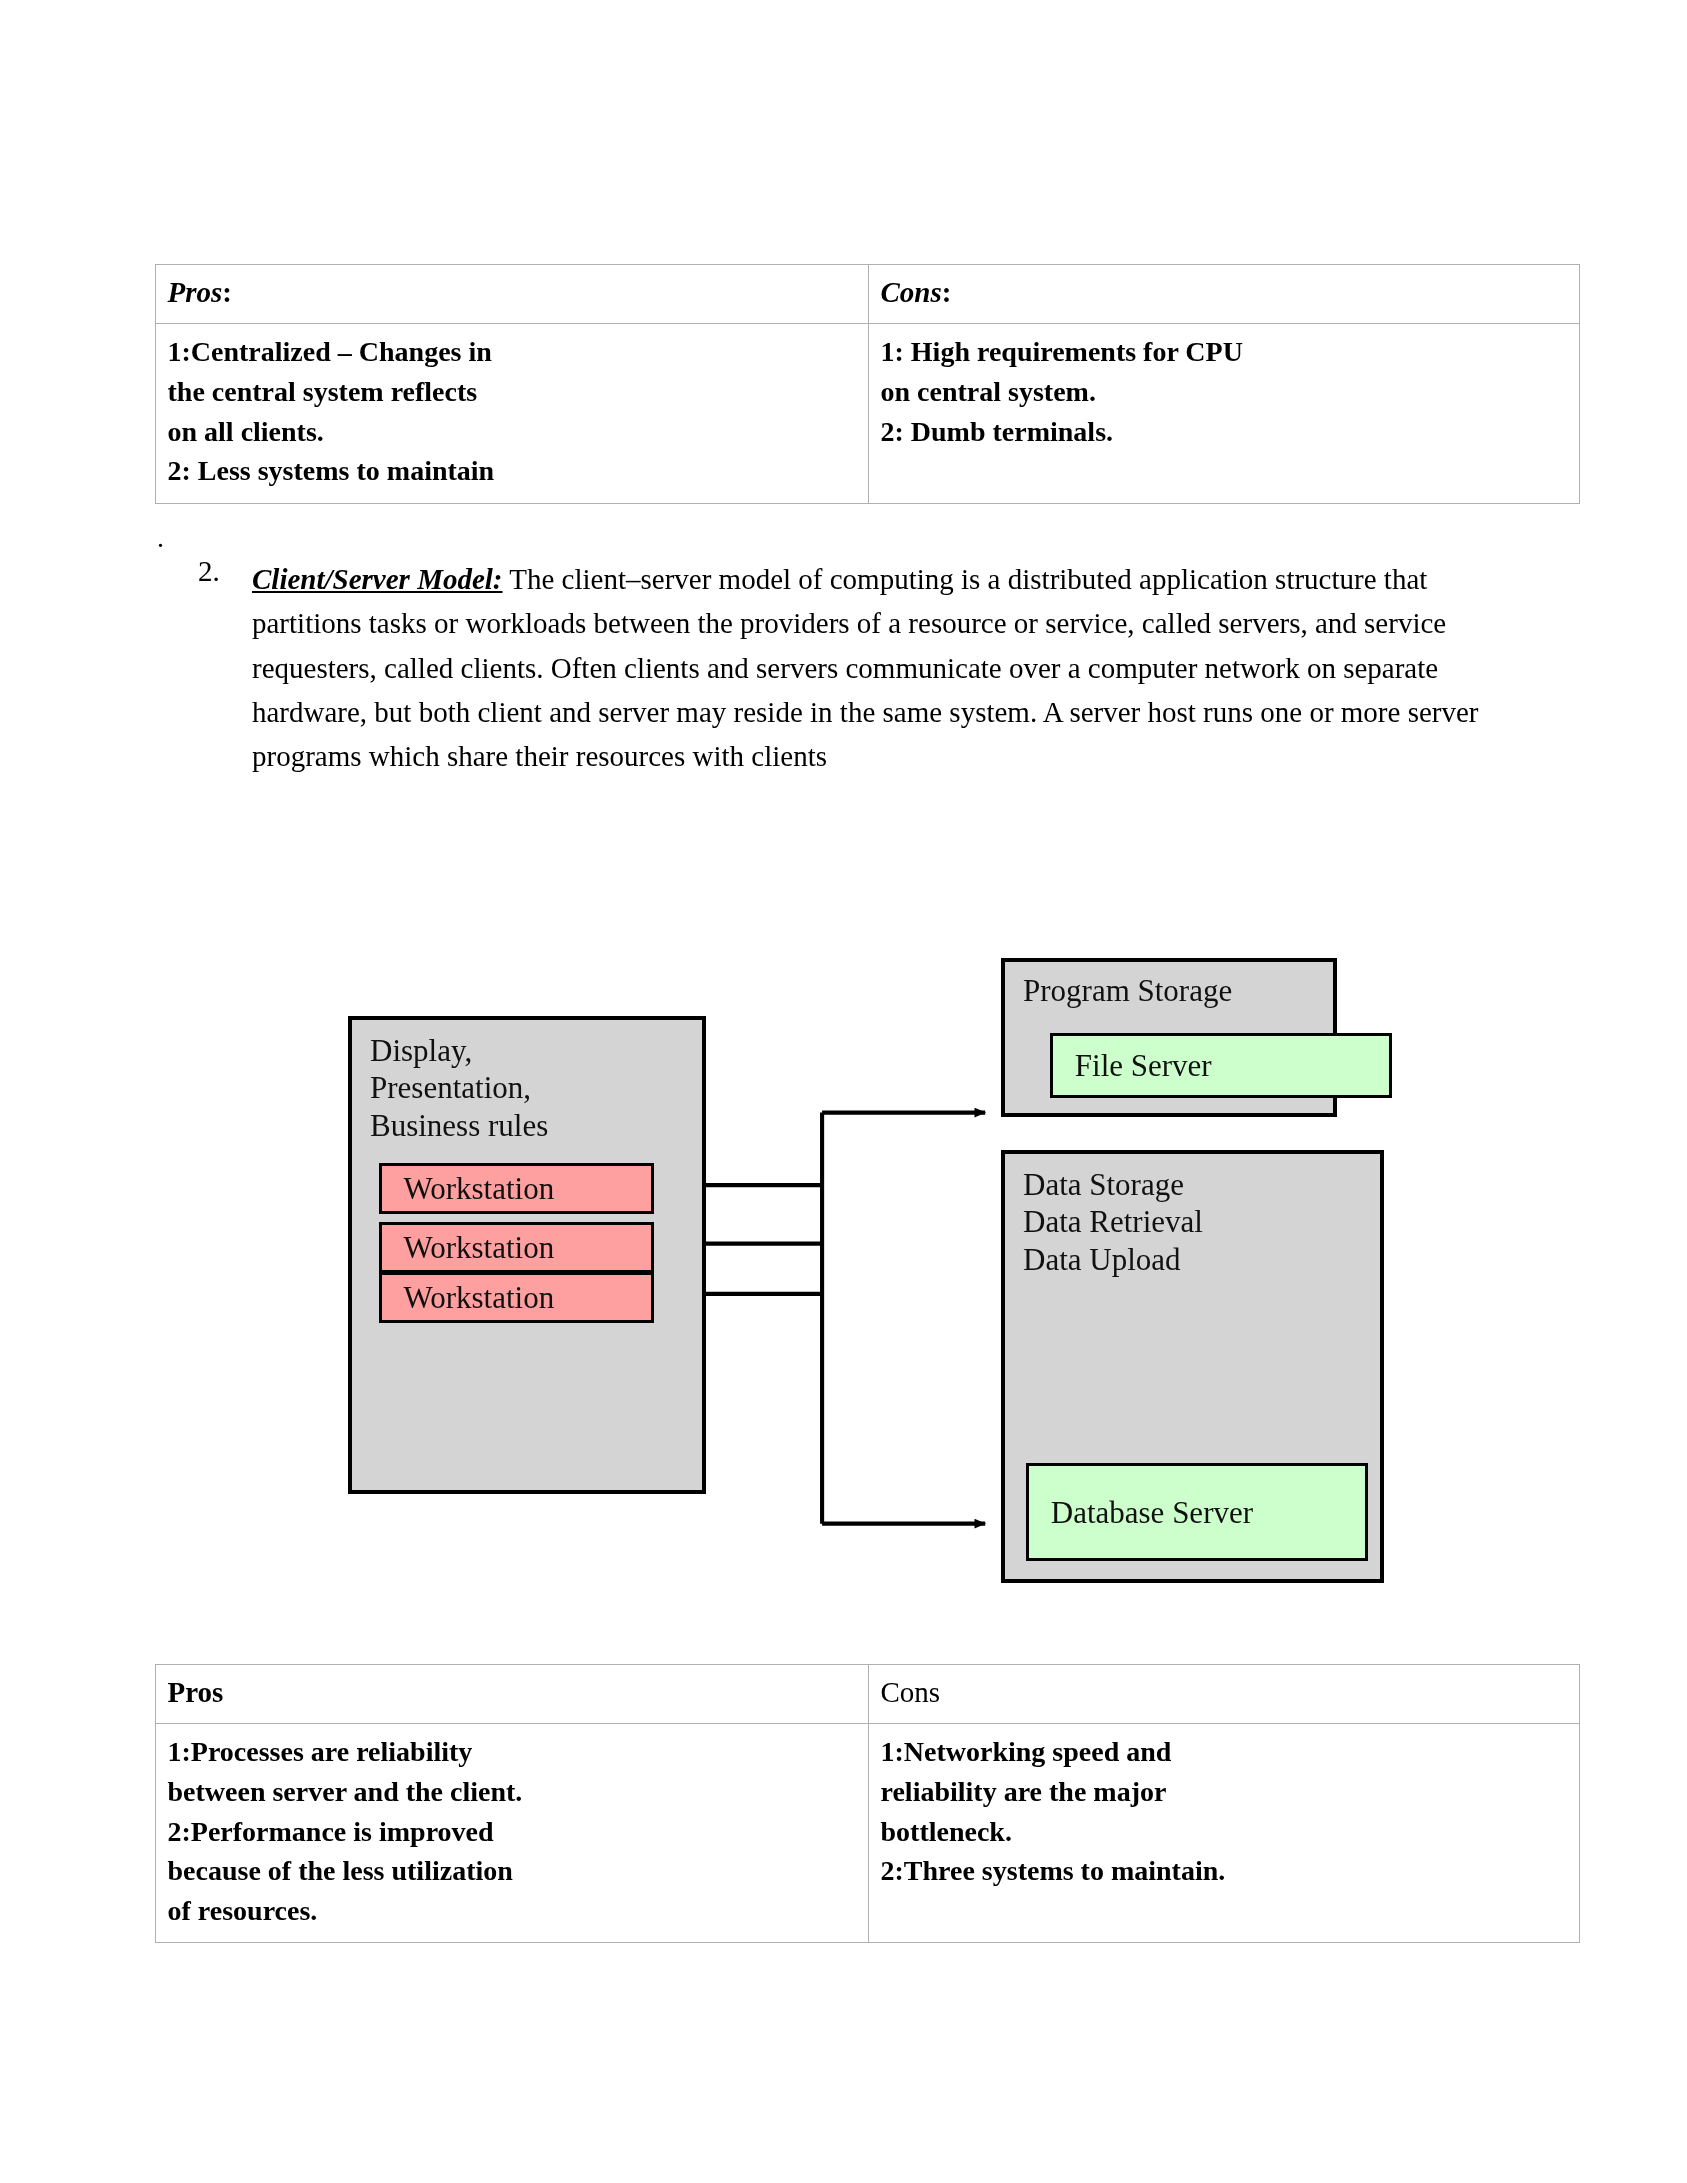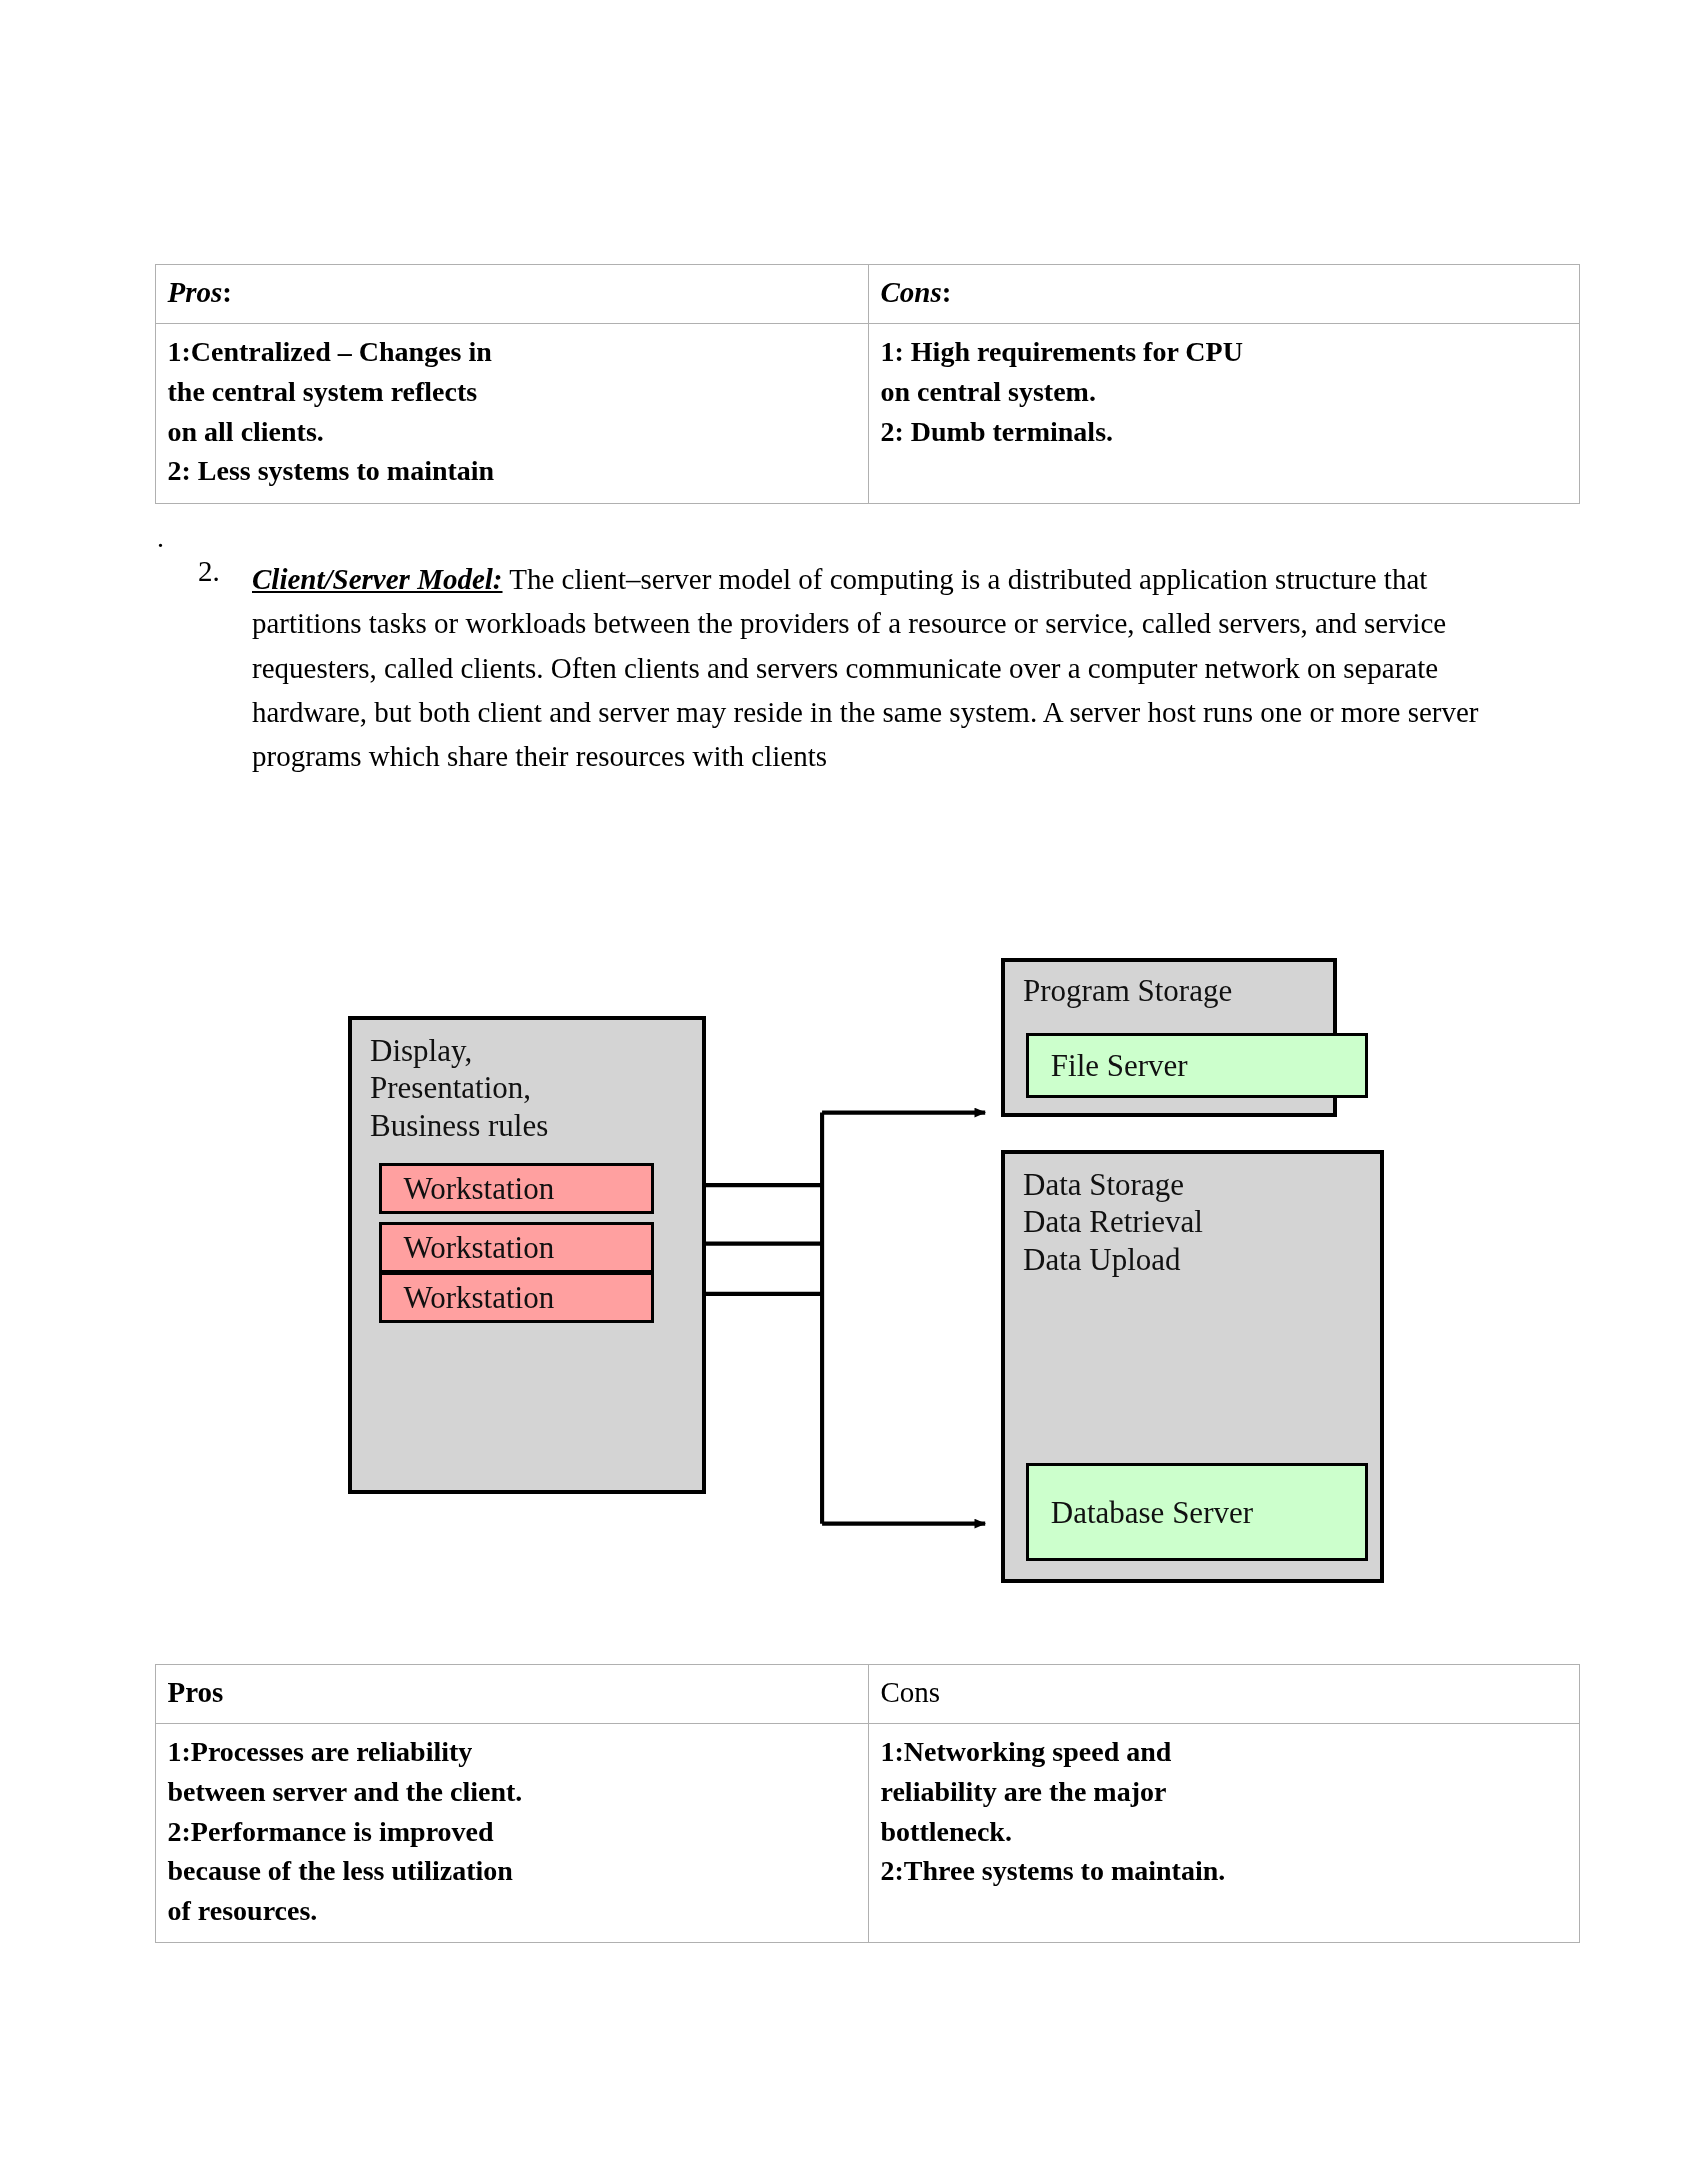--- a/index.html
+++ b/index.html
@@ -166,21 +166,21 @@
   }
   #ws-1 { top: 143px; }
   #ws-2 { top: 202px; }
   #ws-3 { top: 252px; }
 
   .node-server {
     background: #ccffcc;
     left: 21.4px;
     width: 342px;
   }
-  #node-fileserver { top: 71px;  height: 65px; }
+  #node-fileserver { top: 71px;  height: 65px; margin-left: 24px; }
   #node-dbserver   { top: 309px; height: 98px; }
 </style>
 </head>
 <body>
 
 <div class="page">
 
   <table class="doc-table" id="table-centralized">
     <tbody>
         <tr>

